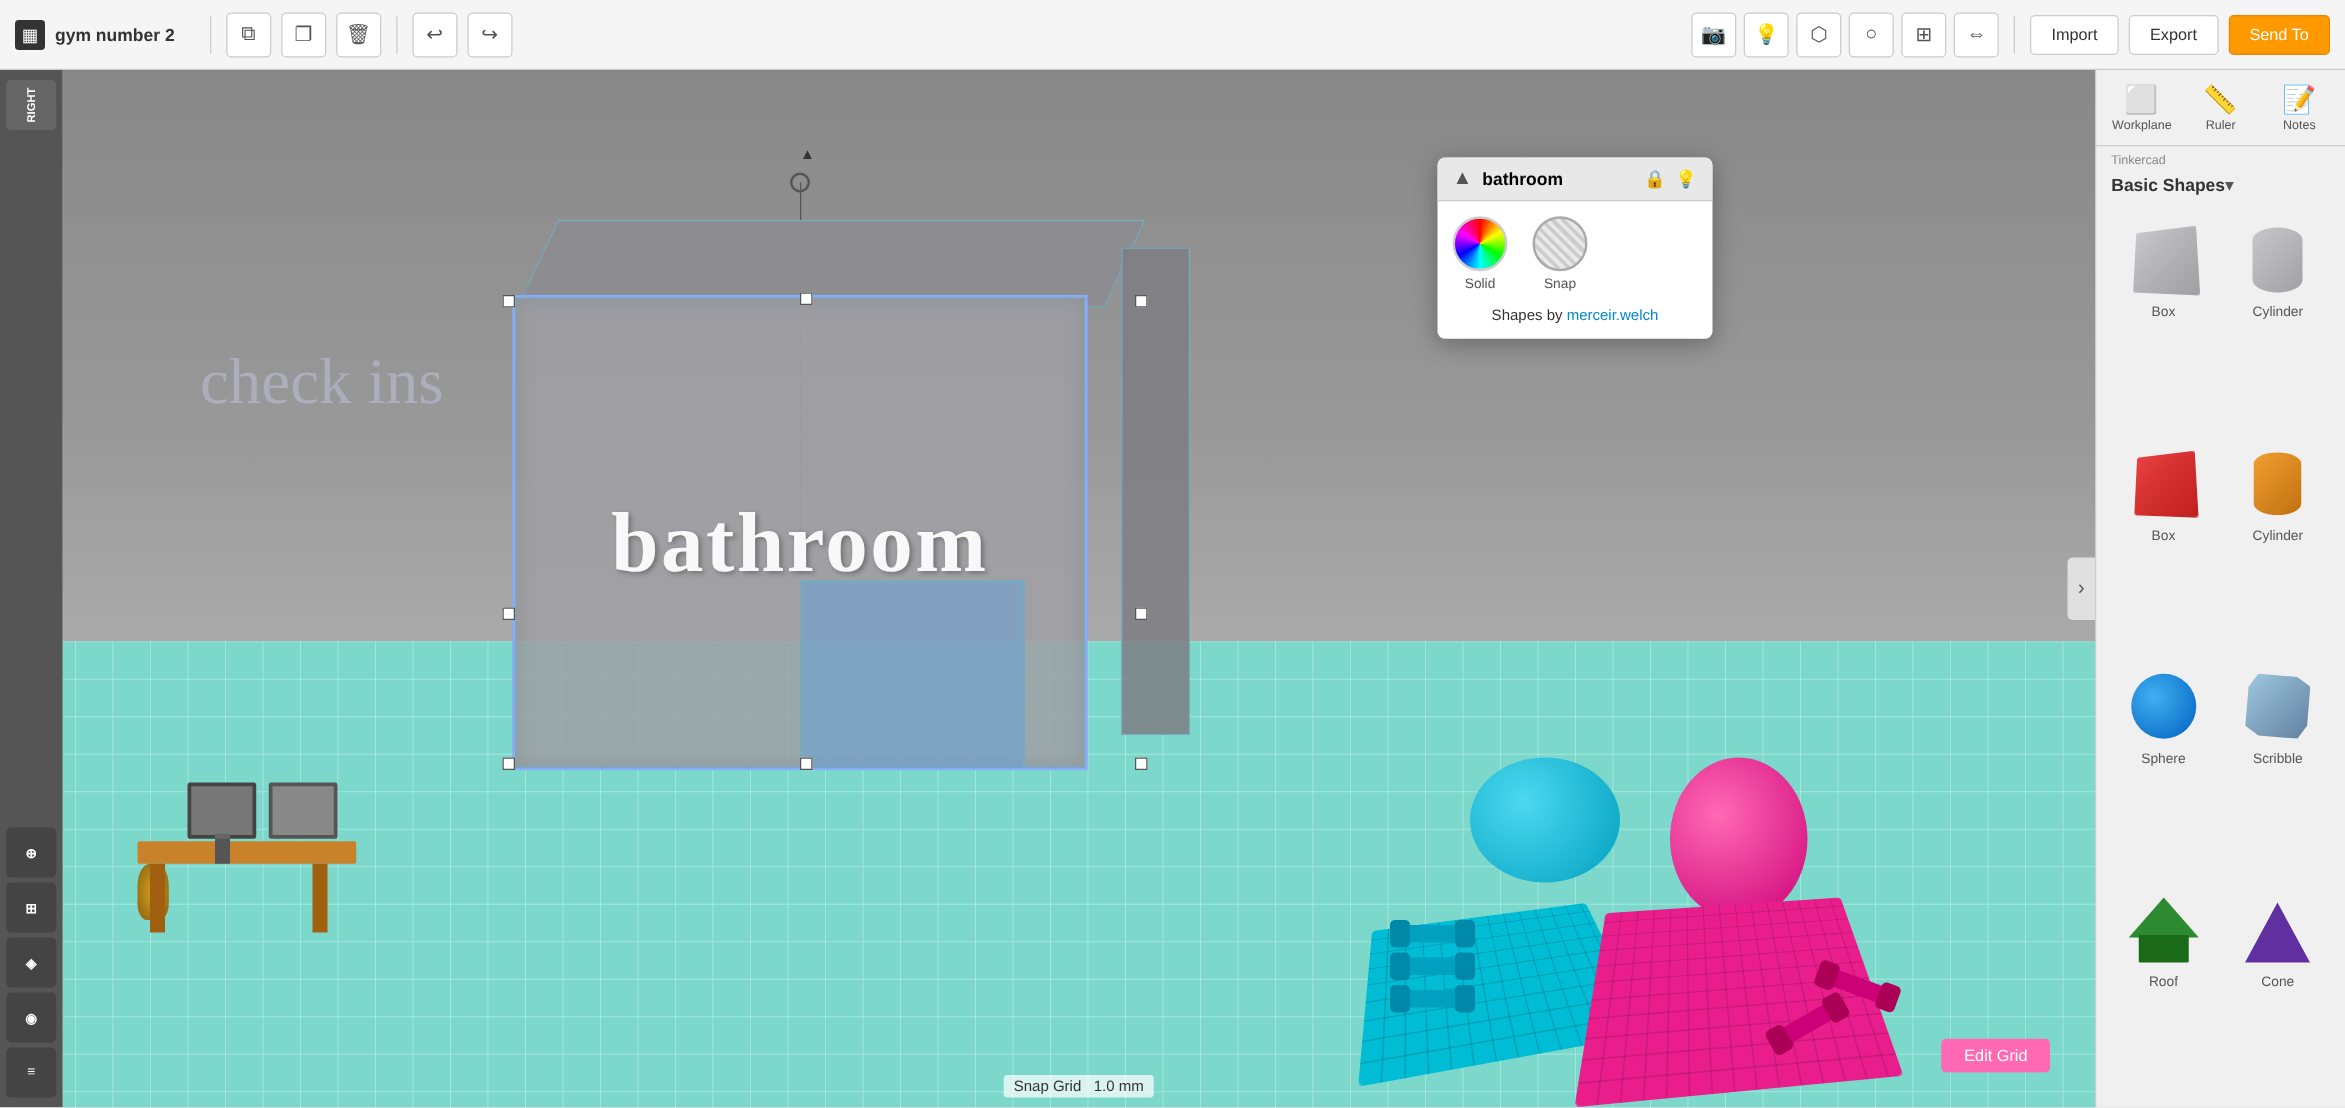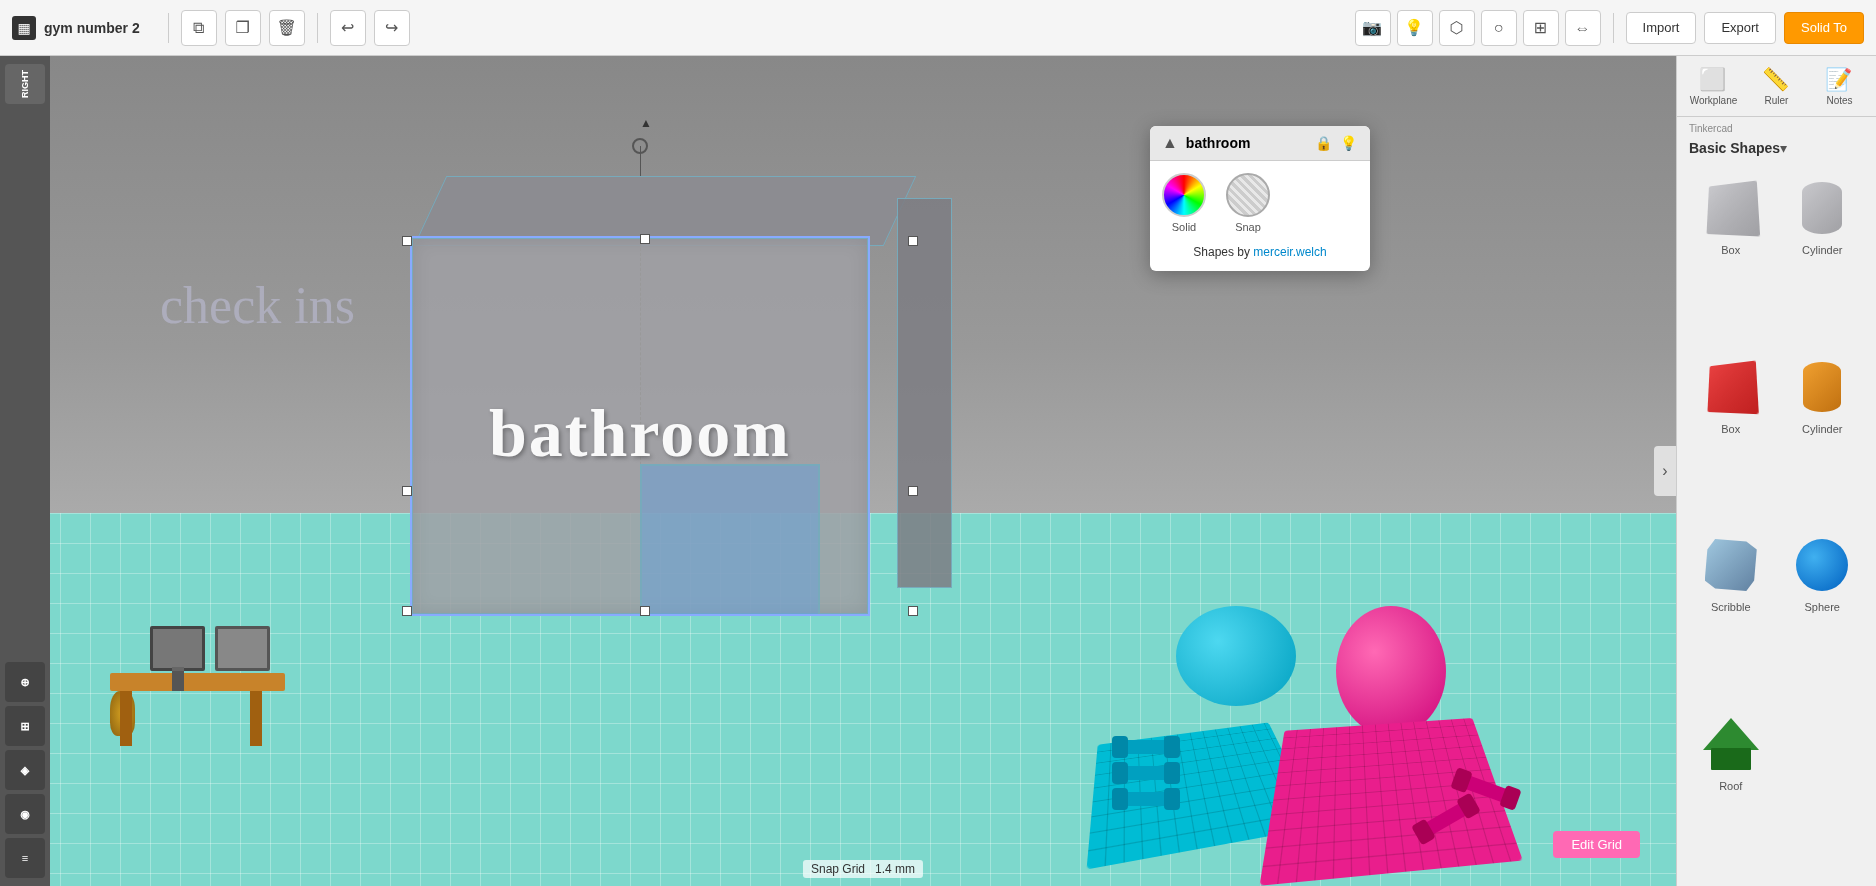--- a/index.html
+++ b/index.html
@@ -555,21 +555,21 @@
     <button class="toolbar-btn">💡</button>
     <button class="toolbar-btn">⬡</button>
     <button class="toolbar-btn">○</button>
     <button class="toolbar-btn">⊞</button>
     <button class="toolbar-btn">⇔</button>
   </div>
   <div class="toolbar-sep"></div>
   <div class="toolbar-right-group">
     <button class="top-action-btn">Import</button>
     <button class="top-action-btn">Export</button>
-    <button class="top-action-btn" id="send-to-btn">Solid To</button>
+    <button class="top-action-btn" id="send-to-btn">Send To</button>
   </div>
 </div>
 
 <div id="main">
 
   <div id="left-sidebar">
     <div class="left-btn" style="font-size:9px;font-weight:800;letter-spacing:0;writing-mode:vertical-rl;transform:rotate(180deg);">RIGHT</div>
     <div style="flex:1"></div>
     <div class="left-btn" style="background:#444;">⊕</div>
     <div class="left-btn" style="background:#444;">⊞</div>
@@ -683,21 +683,21 @@
           <a class="creator-link" href="#" style="color: rgb(0, 136, 204);">merceir.welch</a>
         </div>
       </div>
     </div>
 
     <button id="edit-grid-btn">Edit Grid</button>
 
     <div id="snap-grid-label">
       <span>Snap Grid</span>
       &nbsp;
-      <span>1.4 mm</span>
+      <span>1.0 mm</span>
     </div>
 
     <div style="position:absolute;right:0;top:50%;transform:translateY(-50%);width:22px;height:50px;background:#e0e0e0;border-radius:4px 0 0 4px;display:flex;align-items:center;justify-content:center;cursor:pointer;font-size:16px;color:#555;">›</div>
 
   </div>
 
   <div id="right-panel">
     <div class="right-panel-actions" style="display:flex;flex-direction:row;justify-content:space-around;padding:8px;border-bottom:1px solid #ccc;">
       <button class="panel-icon-btn">
         <span style="font-size:22px;">⬜</span>
@@ -737,32 +737,38 @@
         <span class="shape-label">Box</span>
       </div>
       <div class="shape-item">
         <div class="shape-icon">
           <div class="shape-cylinder-orange"></div>
         </div>
         <span class="shape-label">Cylinder</span>
       </div>
       <div class="shape-item">
         <div class="shape-icon">
-          <div class="shape-scribble"></div>
-        </div>
-        <span class="shape-label">Scribble</span>
+          <div class="shape-sphere-blue"></div>
+        </div>
+        <span class="shape-label">Sphere</span>
       </div>
       <div class="shape-item">
         <div class="shape-icon">
-          <div class="shape-sphere-blue"></div>
-        </div>
-        <span class="shape-label">Sphere</span>
+          <div class="shape-scribble"></div>
+        </div>
+        <span class="shape-label">Scribble</span>
       </div>
       <div class="shape-item">
         <div class="shape-icon">
           <div class="shape-roof"></div>
         </div>
         <span class="shape-label">Roof</span>
       </div>
+      <div class="shape-item">
+        <div class="shape-icon">
+          <div class="shape-cone"></div>
+        </div>
+        <span class="shape-label">Cone</span>
+      </div>
     </div>
   </div>
 
 </div>
 
 </body></html>

